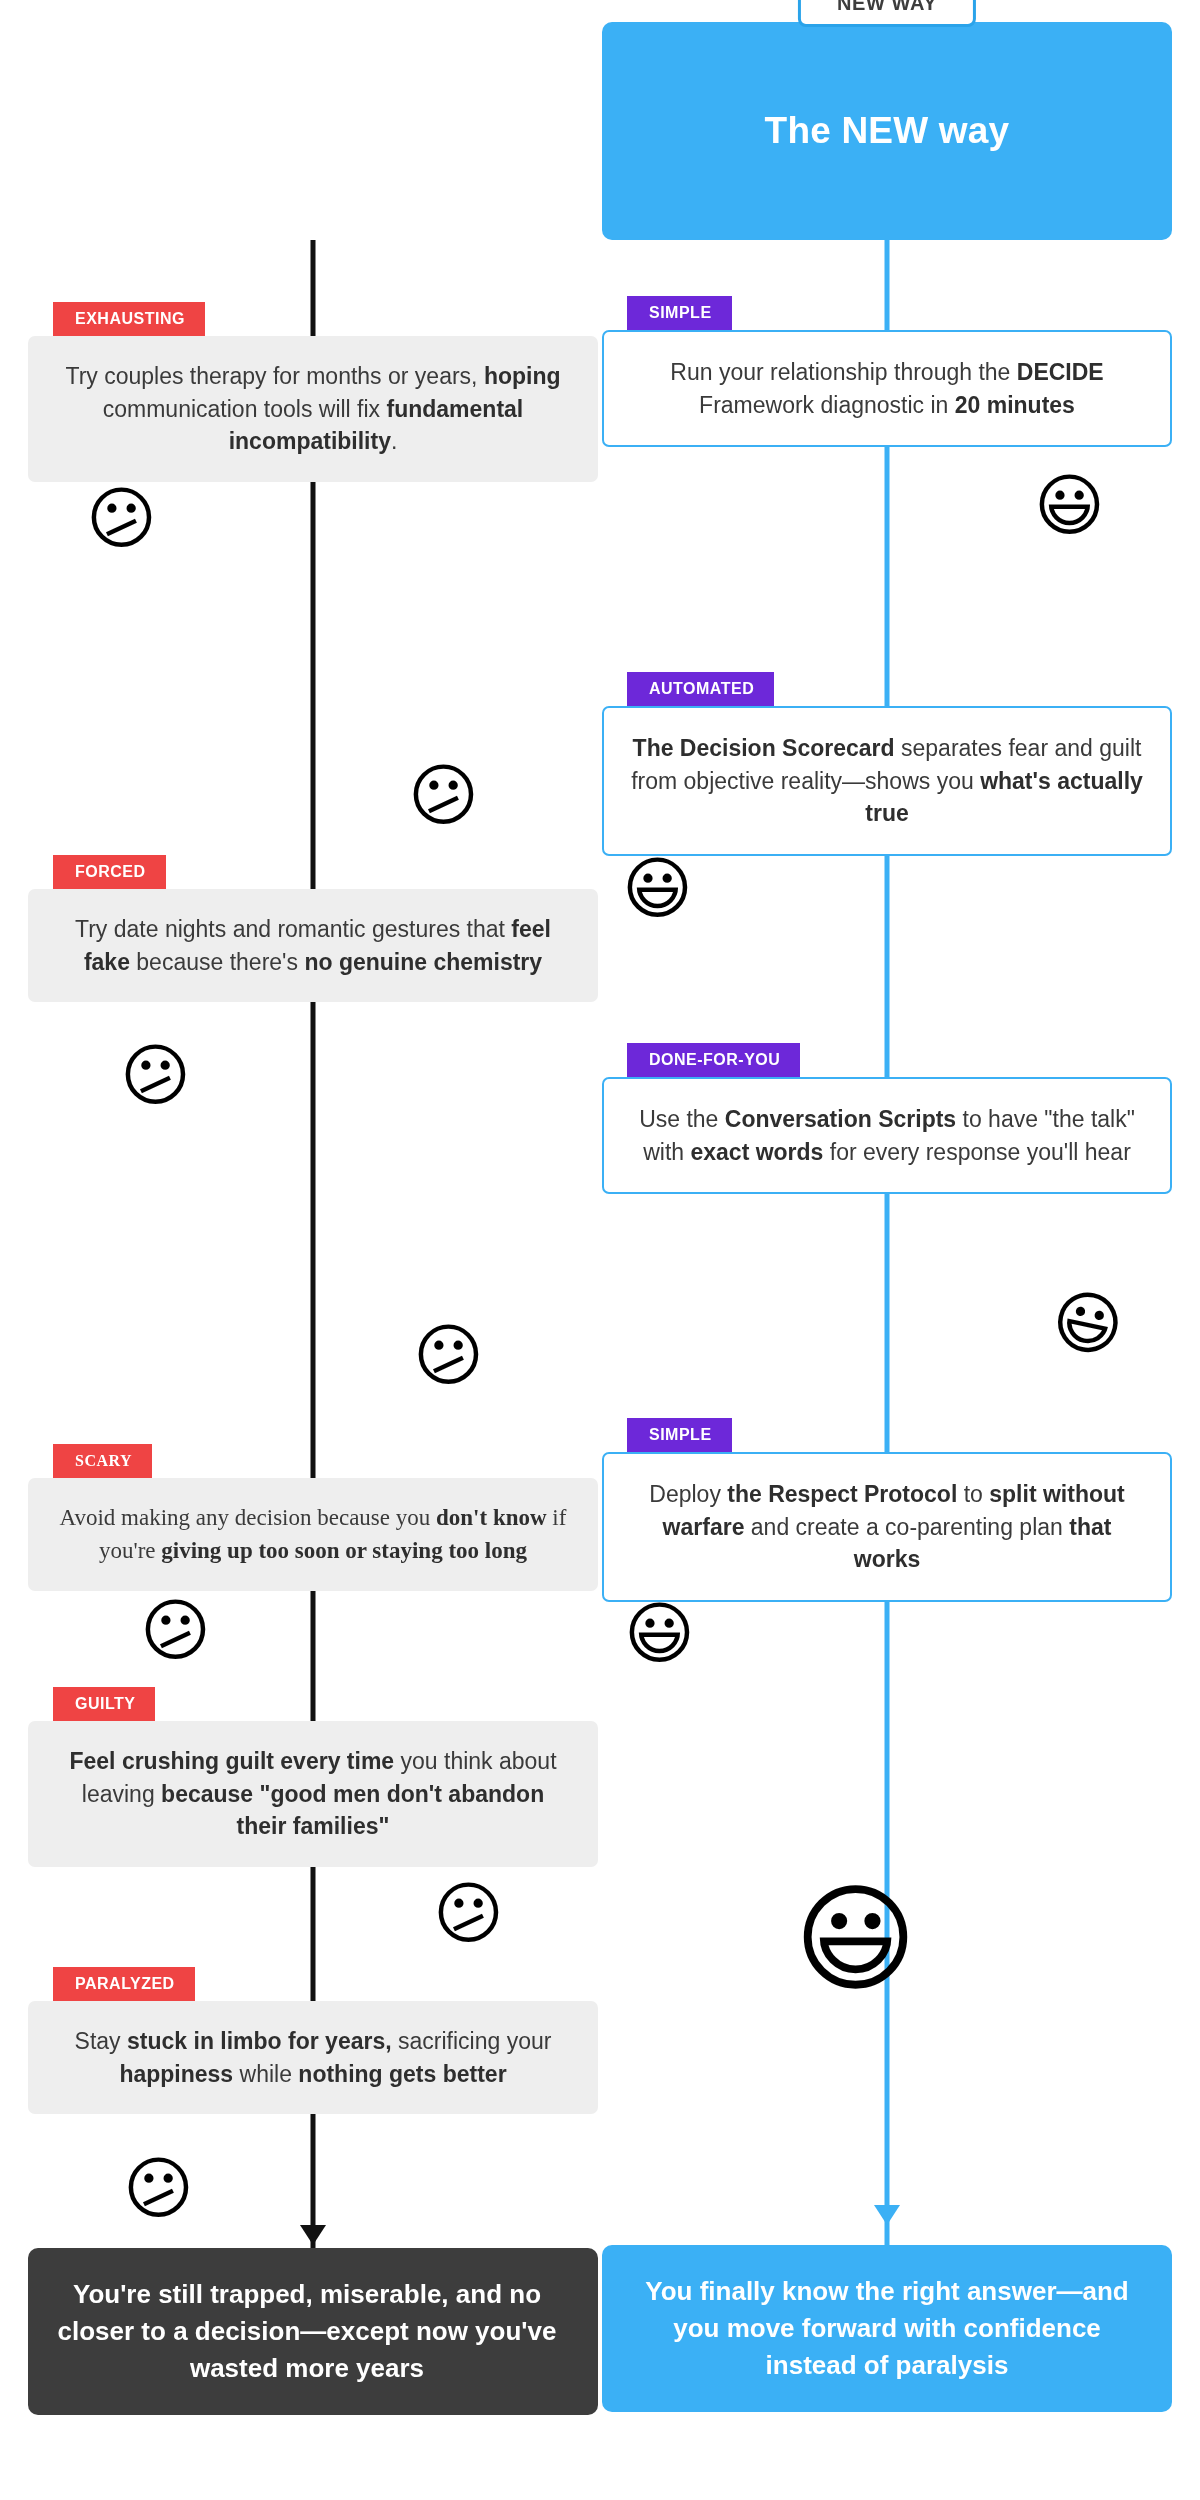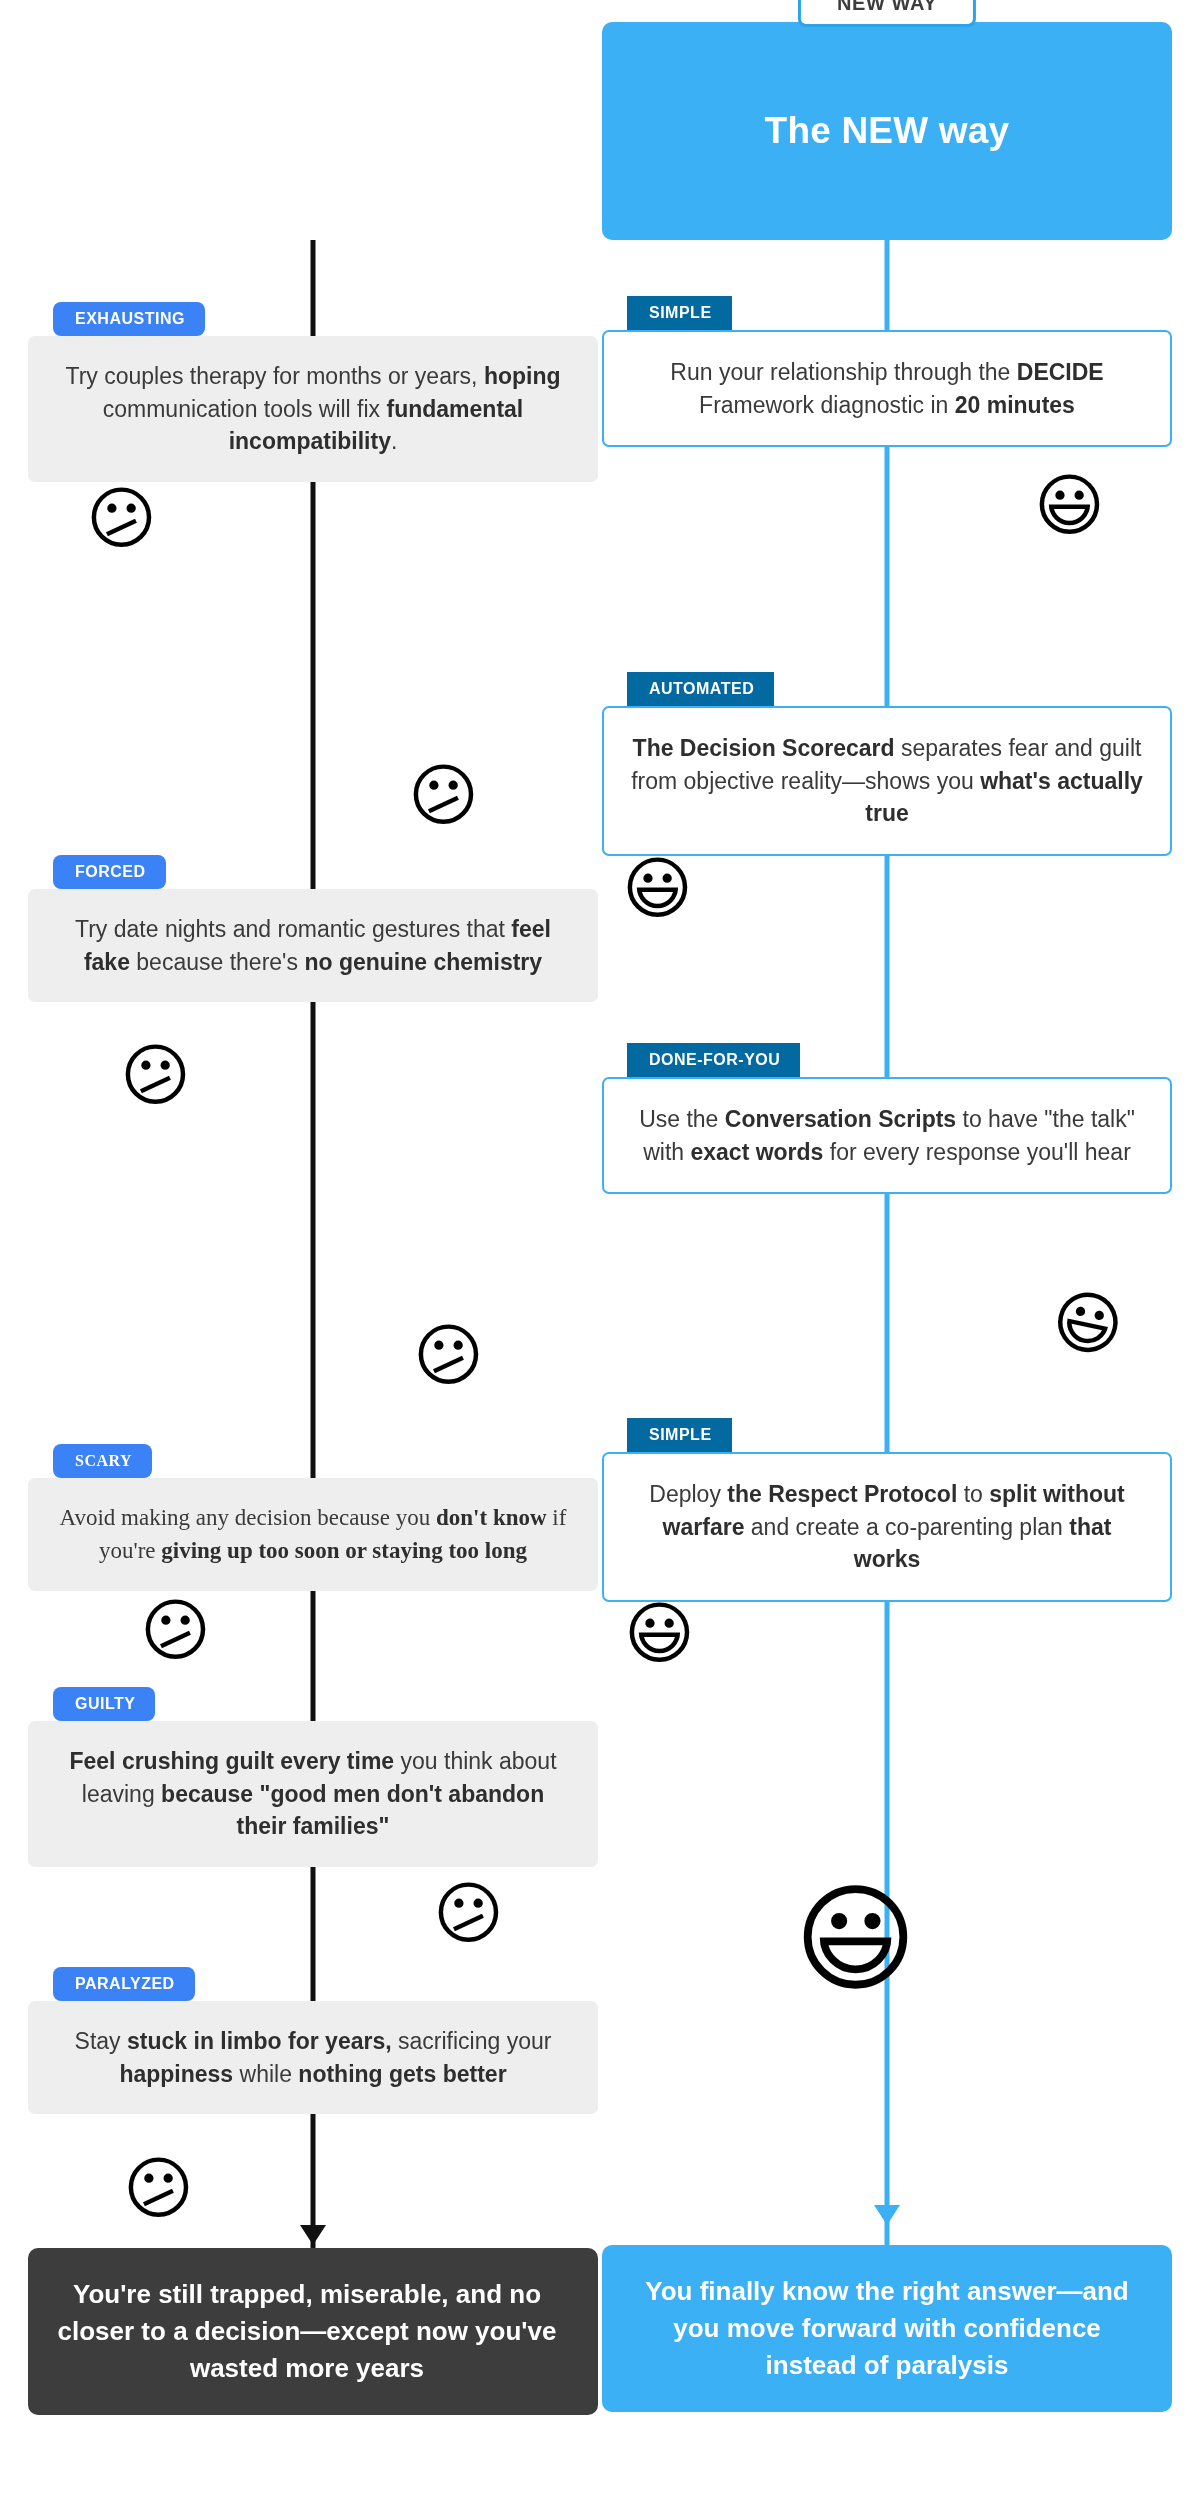--- a/index.html
+++ b/index.html
@@ -33,22 +33,22 @@
 
   .newway-badge { position: absolute; top: -20px; left: 50%; transform: translateX(-50%);
     background: #ffffff; border: 3px solid #2aa3ea; border-radius: 8px;
     padding: 9px 36px; font-size: 20px; font-weight: bold; color: #3d3d3d;
     letter-spacing: .6px; z-index: 5; white-space: nowrap; }
 
   
   .card-wrap { position: absolute; left: 0; width: 570px; z-index: 2; }
   .badge { display: inline-block; font-size: 16px; font-weight: bold; color: #ffffff;
     padding: 8px 20px 8px 22px; letter-spacing: .5px; margin-left: 25px; position: relative; z-index: 3; }
-  .badge-old { background: #3b82f6; border-radius: 8px; }
-  .badge-new { background: #0369a1; }
+  .badge-old { background: #ef4444; }
+  .badge-new { background: #6d28d9; }
 
   .card { width: 570px; padding: 24px 26px; font-size: 23px; line-height: 1.42;
     text-align: center; color: #3a3a3a; }
   .card-old { background: #eeeeee; border-radius: 7px; }
   .card-new { background: #ffffff; border: 2px solid #3bb0f5; border-radius: 7px; }
   .card b { font-weight: bold; color: #2e2e2e; }
 
   
   .emoji { position: absolute; z-index: 4; line-height: 1;
            font-family: "DejaVu Sans", sans-serif; }

